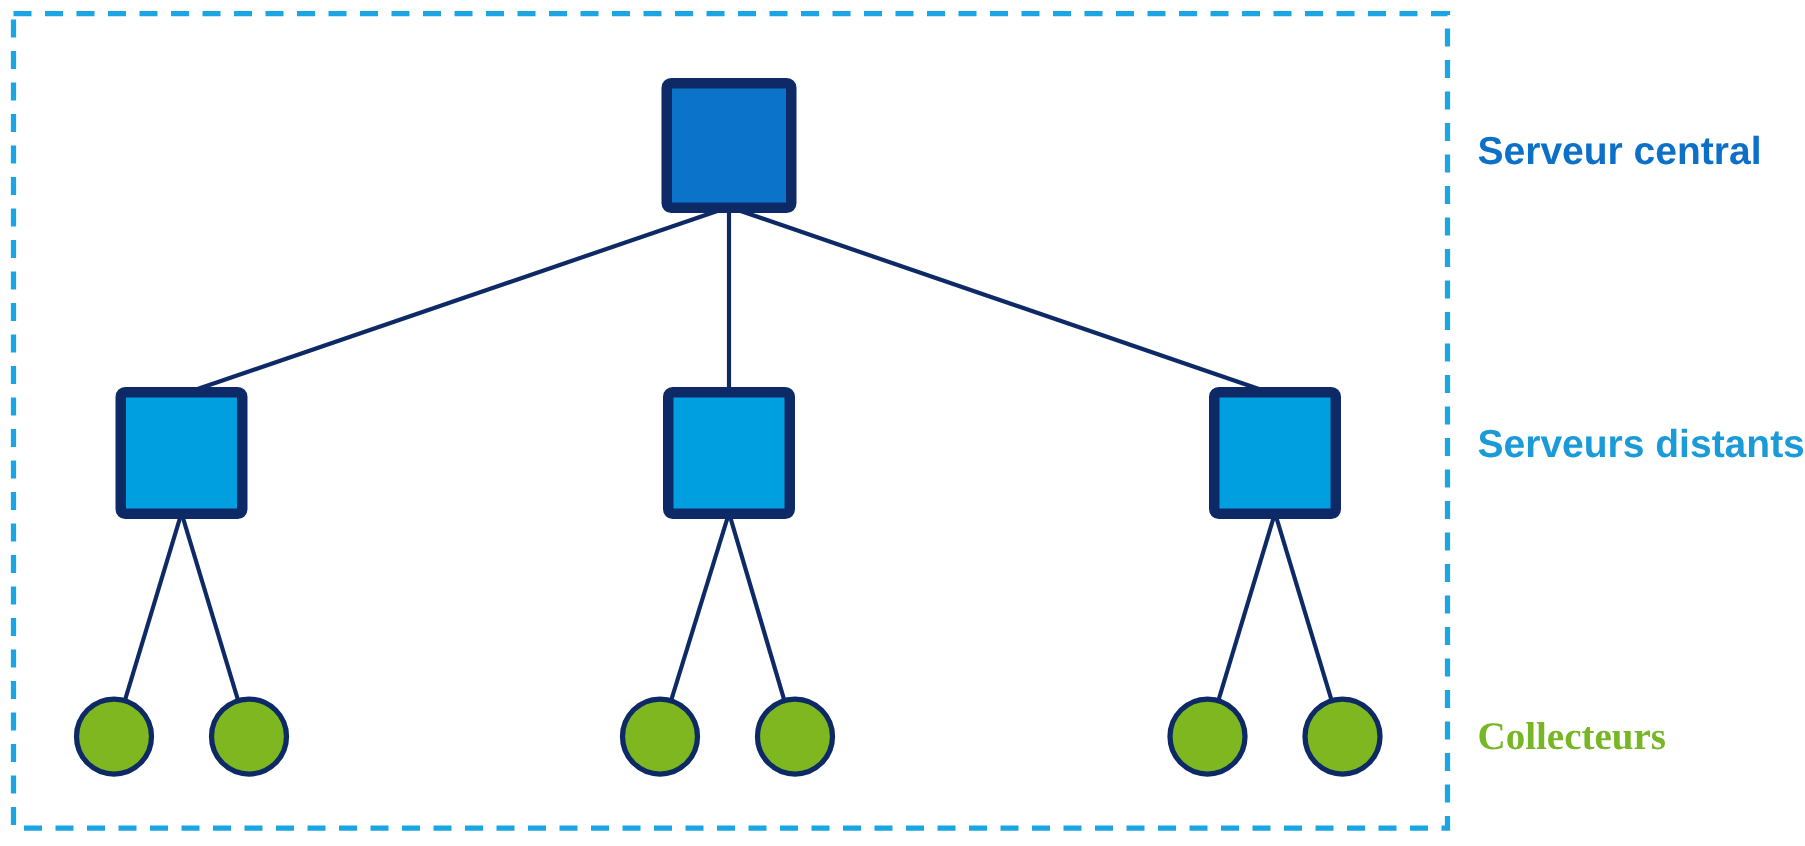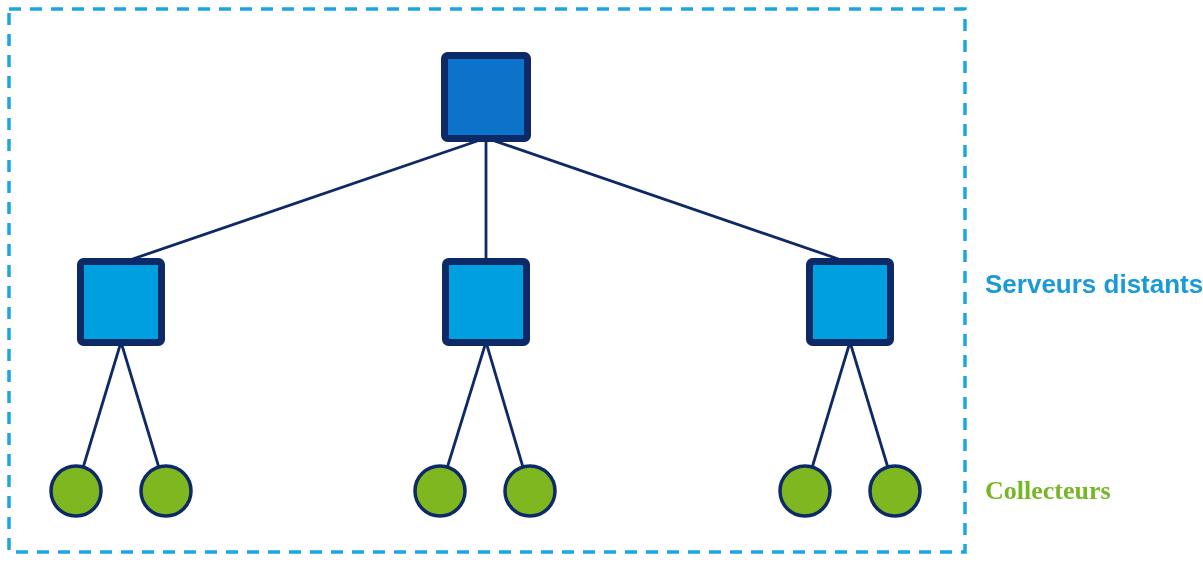--- a/index.html
+++ b/index.html
@@ -15,21 +15,21 @@
   .tier-label{
     position:absolute;
     left:985px;
     transform:translateY(-50%);
     font-weight:bold;
     font-size:26px;
     white-space:nowrap;
     letter-spacing:0px;
   }
   .tier-label.t1{top:101px;}
-  .tier-label.t2{top:284px;}
+  .tier-label.t2{top:296px;}
   .tier-label.t3{top:491px;font-family:Liberation Serif, serif;}
 </style>
 </head>
 <body>
 
 <div class="stage">
   <svg width="1203" height="564" viewBox="0 0 1203 564">
       <rect x="9" y="9" width="956" height="543" fill="none" stroke="#1ba6e3" stroke-width="3.5" stroke-dasharray="12 9"></rect>
       <line x1="486" y1="138" x2="121" y2="263" stroke="#0e2a66" stroke-width="2.8"></line>
       <line x1="486" y1="138" x2="486" y2="263" stroke="#0e2a66" stroke-width="2.8"></line>
@@ -45,17 +45,18 @@
       <rect x="445.5" y="261.5" width="81" height="81" rx="3" fill="#009fe0" stroke="#0e2a66" stroke-width="7"></rect>
       <rect x="809.5" y="261.5" width="81" height="81" rx="3" fill="#009fe0" stroke="#0e2a66" stroke-width="7"></rect>
       <circle cx="76" cy="491" r="25" fill="#7eb71f" stroke="#0e2a66" stroke-width="3.5"></circle>
       <circle cx="166" cy="491" r="25" fill="#7eb71f" stroke="#0e2a66" stroke-width="3.5"></circle>
       <circle cx="440" cy="491" r="25" fill="#7eb71f" stroke="#0e2a66" stroke-width="3.5"></circle>
       <circle cx="530" cy="491" r="25" fill="#7eb71f" stroke="#0e2a66" stroke-width="3.5"></circle>
       <circle cx="805" cy="491" r="25" fill="#7eb71f" stroke="#0e2a66" stroke-width="3.5"></circle>
       <circle cx="895" cy="491" r="25" fill="#7eb71f" stroke="#0e2a66" stroke-width="3.5"></circle>
     </svg>
 
+  <div class="tier-label t1" style="color: rgb(13, 112, 200);">Serveur central</div>
 
   <div class="tier-label t2" style="color: rgb(27, 154, 216);">Serveurs distants</div>
 
   <div class="tier-label t3" style="color: rgb(119, 183, 37);">Collecteurs</div>
 </div>
 
 </body></html>

